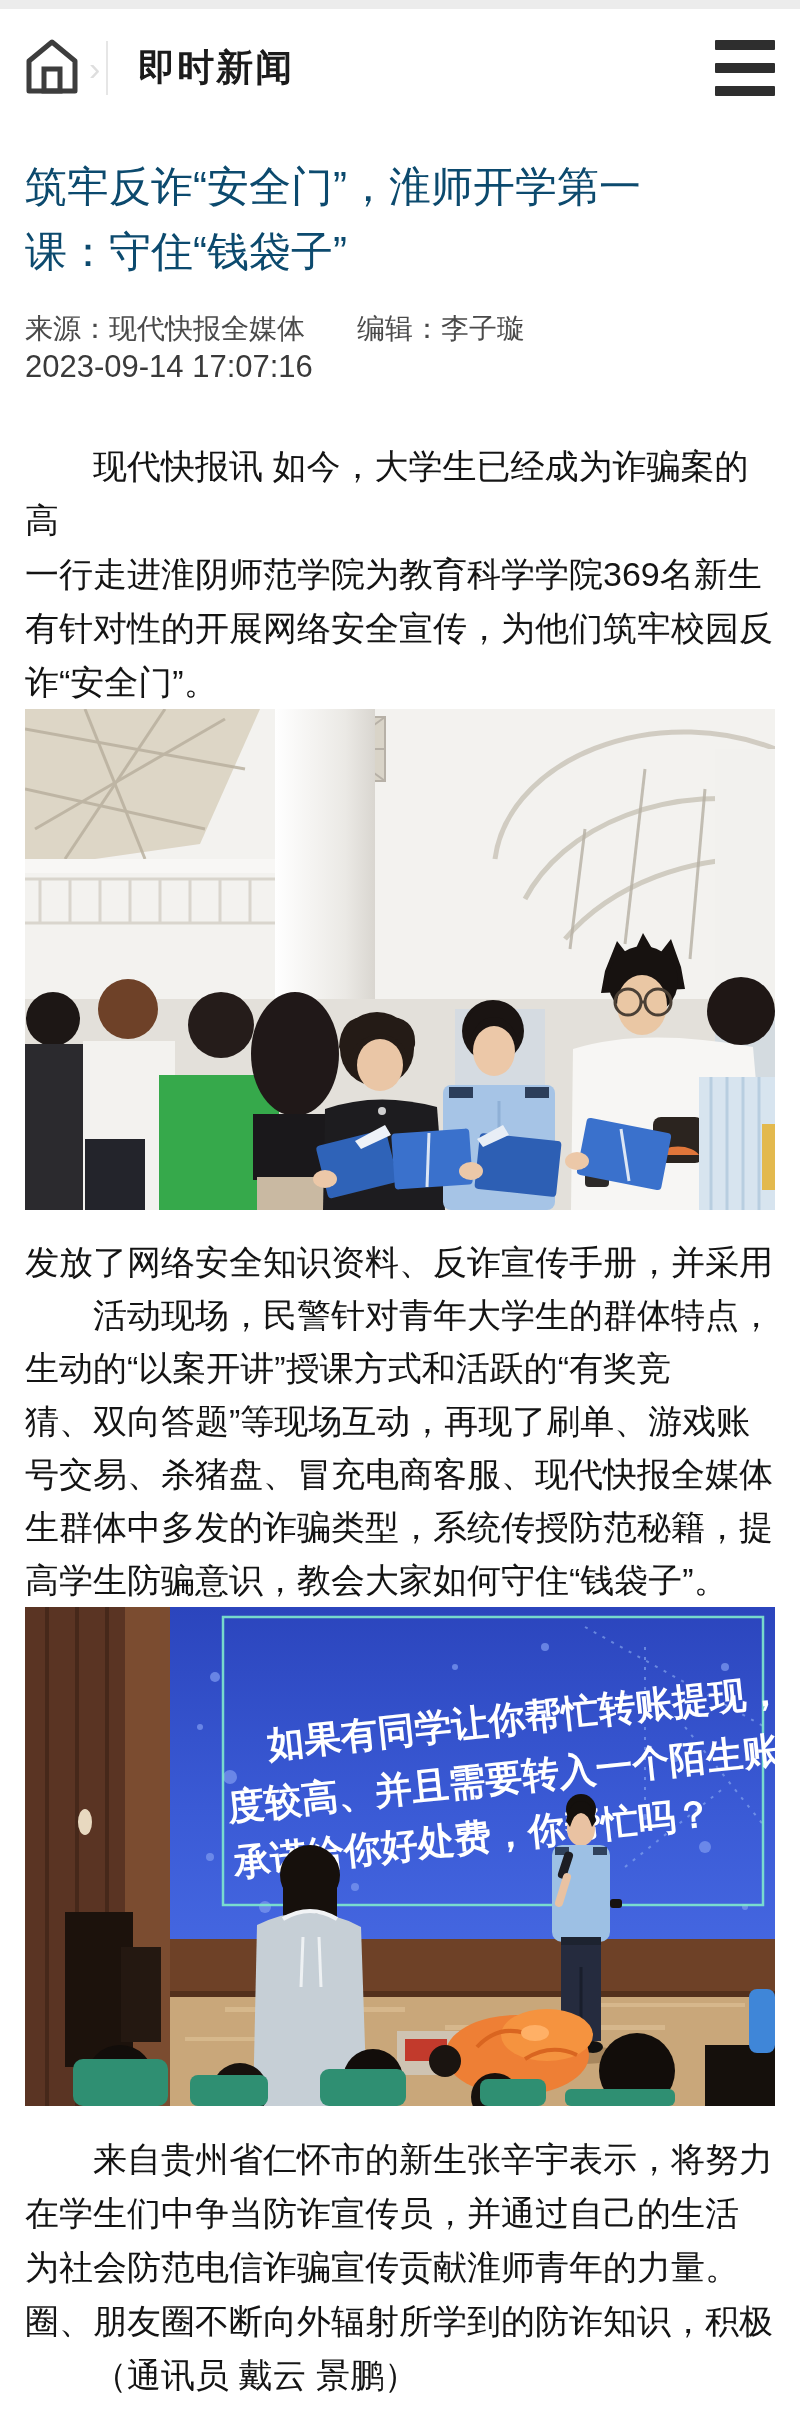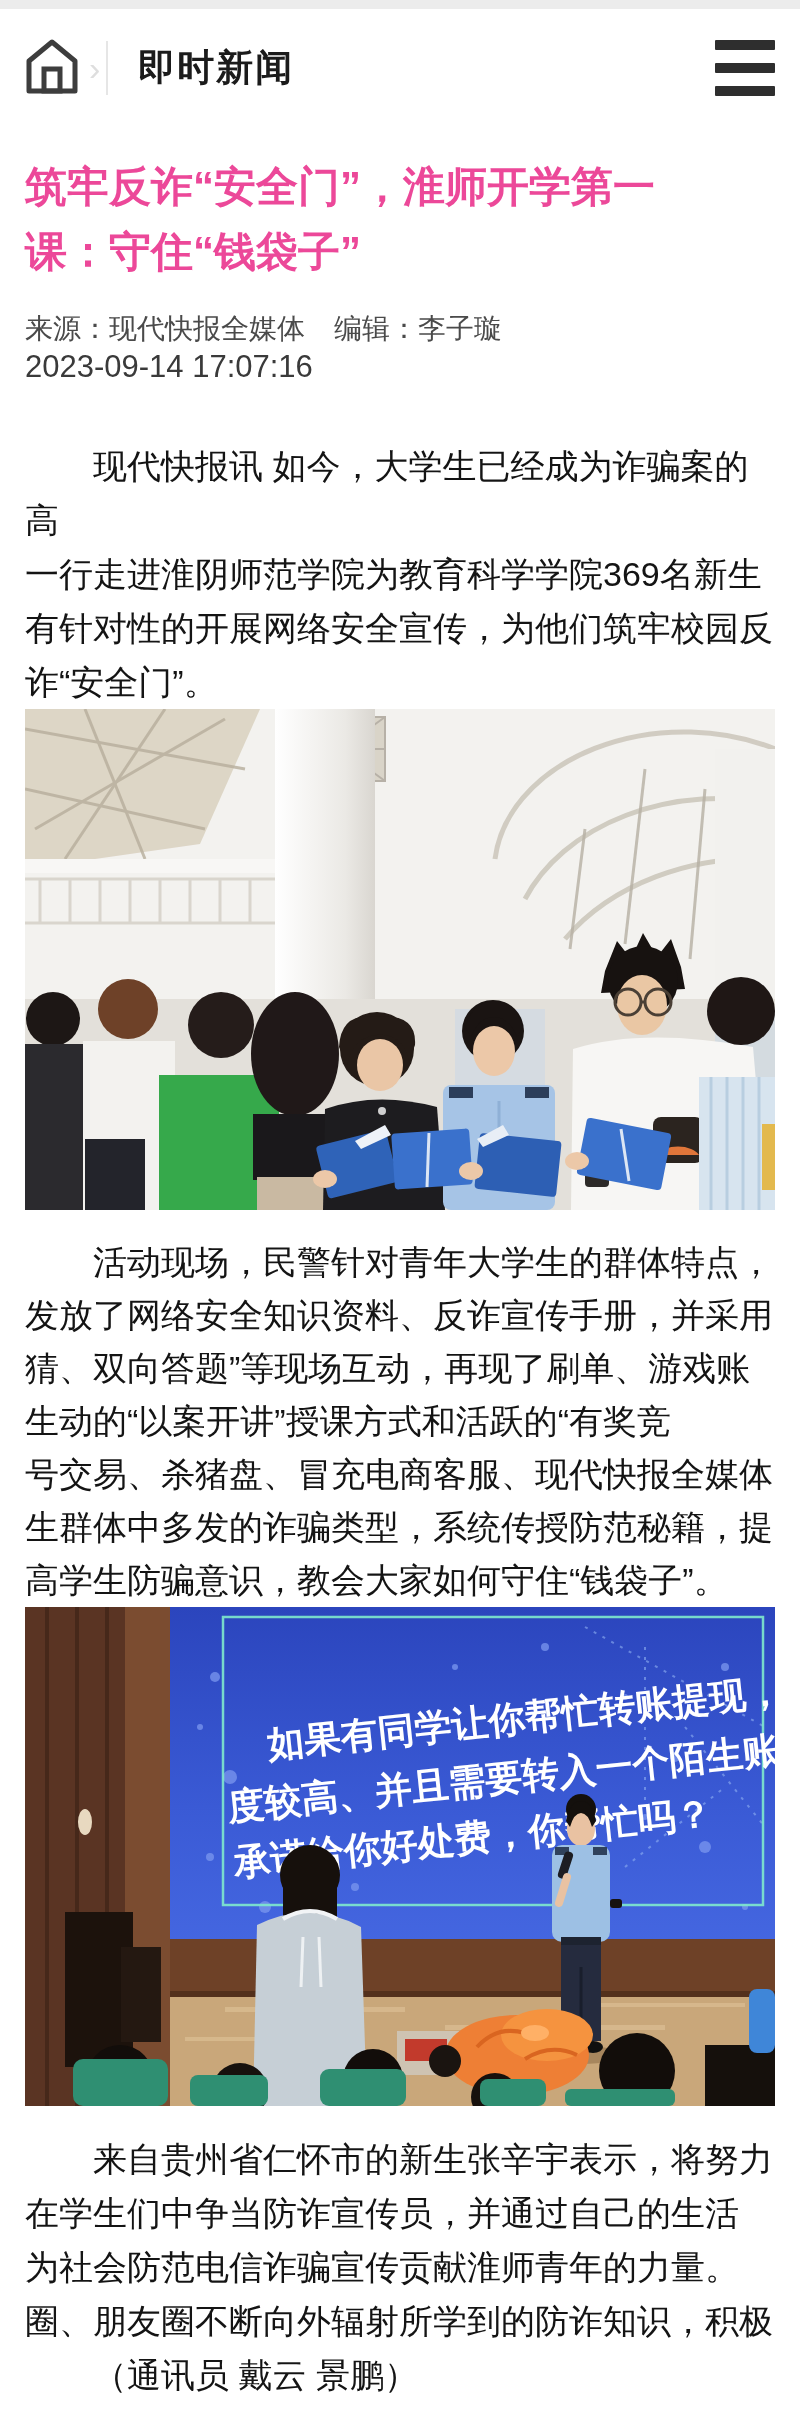--- a/index.html
+++ b/index.html
@@ -7,22 +7,22 @@
   .top-strip{height:9px;background:#ececec;}
   .header{height:117px;display:flex;align-items:center;padding:0 25px;box-sizing:border-box;background:#ffffff;}
   .home-btn{display:flex;align-items:center;border:none;background:none;padding:0;cursor:pointer;}
   .chev{font-size:34px;color:#dedede;margin:0 6px 0 10px;line-height:1;}
   .vdiv{width:2px;height:54px;background:#e6e6e6;margin-right:30px;}
   .section-title{font-size:37px;font-weight:bold;color:#1b1b1b;letter-spacing:2px;}
   .menu-btn{margin-left:auto;border:none;background:none;padding:0;cursor:pointer;}
   .hamburger{display:flex;flex-direction:column;gap:13px;}
   .hamburger span{display:block;width:60px;height:10px;background:#2e2e2e;border-radius:1px;}
   .article{padding:0 25px 22px;}
-  .article-title{margin-top:28px;font-size:42px;line-height:65px;font-weight:bold;color:#ec4899;}
-  .meta-row{margin-top:14px;display:flex;gap:29px;font-size:28px;line-height:33px;color:#4a4a4a;}
+  .article-title{margin-top:28px;font-size:42px;line-height:65px;font-weight:normal;color:#0c4a6e;}
+  .meta-row{margin-top:14px;display:flex;gap:52px;font-size:28px;line-height:33px;color:#4a4a4a;}
   .pub-date{margin-top:4px;font-size:31px;line-height:36px;color:#3a3a3a;}
   .para{font-size:34px;line-height:54px;color:#141414;}
   .para-1{margin-top:54px;}
   .para-2{margin-top:26px;line-height:53px;}
   .para-3{margin-top:26px;}
   .text-line{display:block;}
   .photo{display:block;width:750px;}
   svg text{font-family:"Liberation Sans","DejaVu Sans",sans-serif;}
 </style>
 </head>
@@ -190,24 +190,24 @@
       <path d="M452,430 l26,-14 6,10 -26,12 Z" fill="#e8eef6"></path>
       <line x1="404" y1="424" x2="402" y2="478" stroke="#dce6f4" stroke-width="3"></line>
       <line x1="596" y1="420" x2="604" y2="472" stroke="#dce6f4" stroke-width="3"></line>
     </g>
     <ellipse cx="300" cy="470" rx="12" ry="9" fill="#ecc8a8"></ellipse>
     <ellipse cx="446" cy="462" rx="12" ry="9" fill="#ecc8a8"></ellipse>
     <ellipse cx="552" cy="452" rx="12" ry="9" fill="#ecc8a8"></ellipse>
   </svg>
 
   <div class="para para-2">
+      <div class="text-line">发放了网络安全知识资料、反诈宣传手册，并采用</div>
       <div class="text-line">　　活动现场，民警针对青年大学生的群体特点，</div>
-      <div class="text-line">发放了网络安全知识资料、反诈宣传手册，并采用</div>
+      <div class="text-line">生动的“以案开讲”授课方式和活跃的“有奖竞</div>
       <div class="text-line">猜、双向答题”等现场互动，再现了刷单、游戏账</div>
-      <div class="text-line">生动的“以案开讲”授课方式和活跃的“有奖竞</div>
       <div class="text-line">号交易、杀猪盘、冒充电商客服、现代快报全媒体</div>
       <div class="text-line">生群体中多发的诈骗类型，系统传授防范秘籍，提</div>
       <div class="text-line">高学生防骗意识，教会大家如何守住“钱袋子”。</div>
     </div>
 
   <svg class="photo" width="750" height="499" viewBox="0 0 750 499" preserveAspectRatio="none">
     <defs>
       <linearGradient id="scrG" x1="0" y1="0" x2="0" y2="1">
         <stop offset="0" stop-color="#2b45bd"></stop>
           <stop offset="0.6" stop-color="#3a5ad5"></stop>

